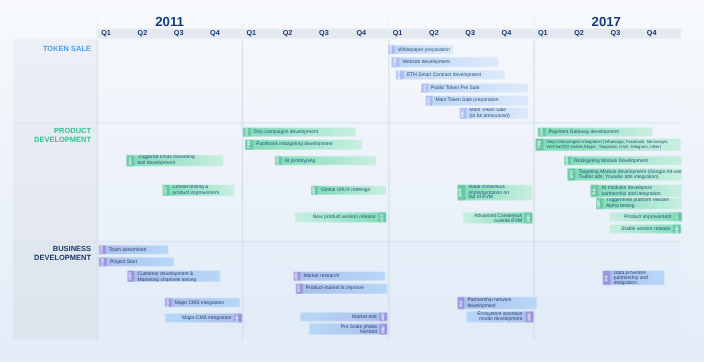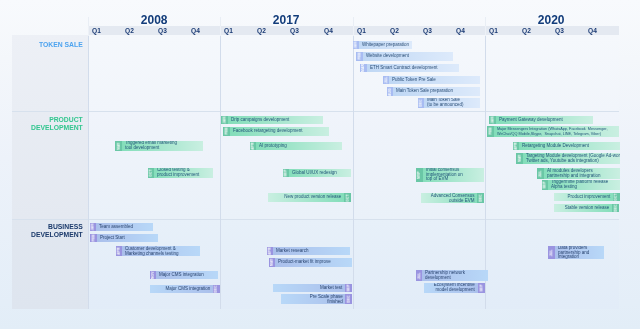--- a/index.html
+++ b/index.html
@@ -46,23 +46,22 @@
   .bartext{flex:1 1 auto;font-size:4.5px;line-height:4.55px;
      white-space:pre;padding:0 2.9px;
      -webkit-font-smoothing:antialiased;
      transform:translateZ(0);will-change:transform;}
 </style>
 </head>
 <body>
 
 <div id="root">
     <div class="yearrow">
-      <div class="yearcell" style="left: 0px; width: 132.3px;">2008</div>
-      <div class="yearcell" style="left: 132.3px; width: 132.3px;">2017</div>
-      <div class="yearcell" style="left: 396.9px; width: 132.3px;">2020</div>
+      <div class="yearcell" style="left: 0px; width: 132.3px;">2011</div>
+      <div class="yearcell" style="left: 396.9px; width: 132.3px;">2017</div>
     </div>
     <div class="qband">
       <div class="qcell" style="left: 0px; width: 33.075px;">Q1</div>
       <div class="qcell" style="left: 33.075px; width: 33.075px;">Q2</div>
       <div class="qcell" style="left: 66.15px; width: 33.075px;">Q3</div>
       <div class="qcell" style="left: 99.225px; width: 33.075px;">Q4</div>
       <div class="qcell" style="left: 132.3px; width: 33.075px;">Q1</div>
       <div class="qcell" style="left: 165.375px; width: 33.075px;">Q2</div>
       <div class="qcell" style="left: 198.45px; width: 33.075px;">Q3</div>
       <div class="qcell" style="left: 231.525px; width: 33.075px;">Q4</div>

